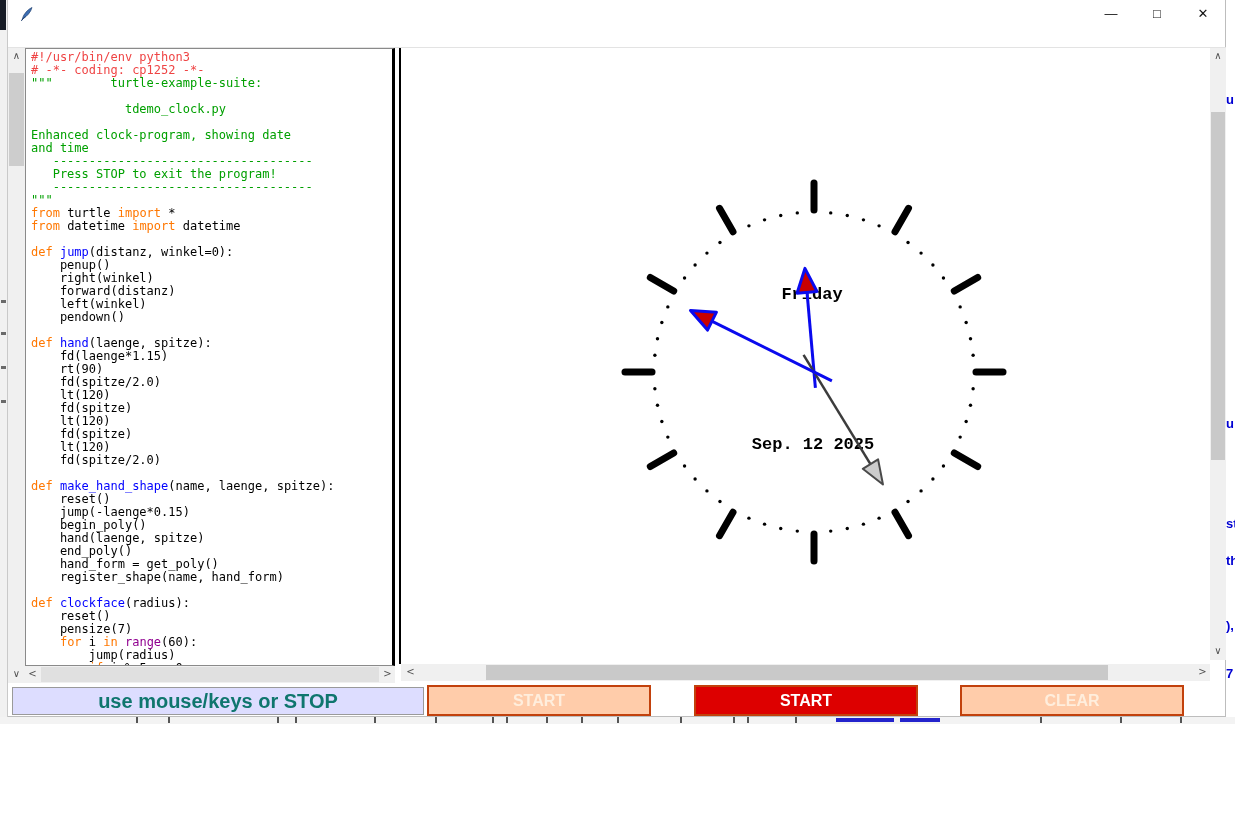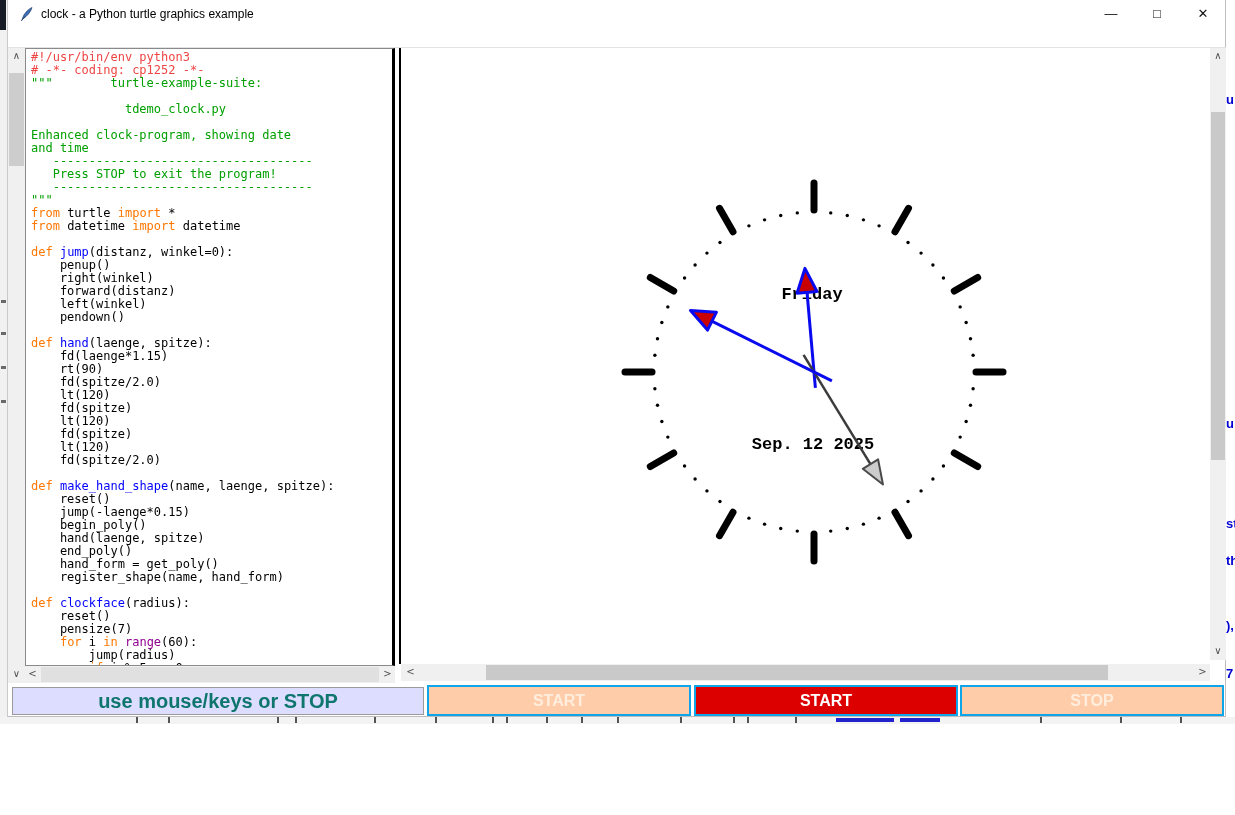--- a/index.html
+++ b/index.html
@@ -41,21 +41,21 @@
 .tk-c { color:#ef4444; } .tk-s { color:#00a000; } .tk-k { color:#ff7700; }
 .tk-d { color:#0000ff; } .tk-b { color:#900090; } .tk-n { color:#000000; }
 
 
 .canvas-frame { position:absolute; left:391px; top:48px; width:811px; height:616px; background:#fff; border-left:2px solid #000; overflow:hidden; }
 .clock-text { font-family:"Liberation Mono",monospace; font-weight:bold; font-size:17px; fill:#000; }
 
 
 .status-label { position:absolute; left:4px; top:687px; width:412px; height:28px; background:#ddddff;
   border:1px solid #9a9a9a; text-align:center; line-height:26px; font-size:20px; font-weight:bold; color:#0f766e; }
-.demo-btn { position:absolute; top:685px; height:31px; width:264px; border:2px solid #0ea5e9;
+.demo-btn { position:absolute; top:685px; height:31px; width:224px; border:2px solid #c2410c;
   text-align:center; line-height:27px; font-weight:bold; font-size:16px; cursor:default; }
 .btn-off { background:#ffccaa; color:#ffeedd; }
 .btn-on  { background:#dd0000; color:#ffffff; }
 .pos-start { left:419px; } .pos-stop { left:686px; } .pos-clear { left:952px; }
 
 .main-top-line { position:absolute; left:0; top:47px; width:1218px; height:1px; background:#e3e3e3; }
 </style>
 </head>
 <body>
 
@@ -99,21 +99,20 @@
       <span class="bluefrag" style="left: 900px; width: 40px;"></span>
     </div>
 
   <div class="win">
 
     <div class="titlebar">
       <svg class="app-icon" viewBox="0 0 16 16">
         <path d="M3 14 Q4 9 7.5 5.5 Q10.5 2.5 13 1.5 Q12 5 9.5 8 Q7 10.8 4.5 12.5 Z" fill="#3c6eb4" stroke="#1f3f6e" stroke-width="0.7"></path>
         <path d="M2.2 15 L6 10.5" stroke="#1f3f6e" stroke-width="0.9" fill="none"></path>
       </svg>
-      <div class="title-text">clock - a Python turtle graphics example</div>
       <div class="win-ctrl ctrl-min">—</div>
       <div class="win-ctrl ctrl-max">□</div>
       <div class="win-ctrl ctrl-close">✕</div>
     </div>
 
     <div class="main-top-line"></div>
 
     <div class="sb-trough" style="left:0;top:48px;width:17px;height:618px;"></div>
     <div class="sb-btn" style="left:0;top:48px;">∧</div>
     <div class="sb-thumb" style="left:1px;top:73px;width:15px;height:93px;"></div>
@@ -208,17 +207,17 @@
 
     <div class="sb-trough" style="left:393px;top:664px;width:809px;height:17px;"></div>
     <div class="sb-btn" style="left:395px;top:664px;width:15px;">&lt;</div>
     <div class="sb-thumb" style="left:478px;top:665px;width:622px;height:15px;background:#c9c9c9;"></div>
     <div class="sb-btn" style="left:1187px;top:664px;width:15px;">&gt;</div>
 
     <div class="status-label">use mouse/keys or STOP</div>
     <div>
         <div class="demo-btn pos-start btn-off">START</div>
         <div class="demo-btn pos-stop btn-on">START</div>
-        <div class="demo-btn pos-clear btn-off">STOP</div>
+        <div class="demo-btn pos-clear btn-off">CLEAR</div>
       </div>
 
   </div>
 </div>
 
 </body></html>

